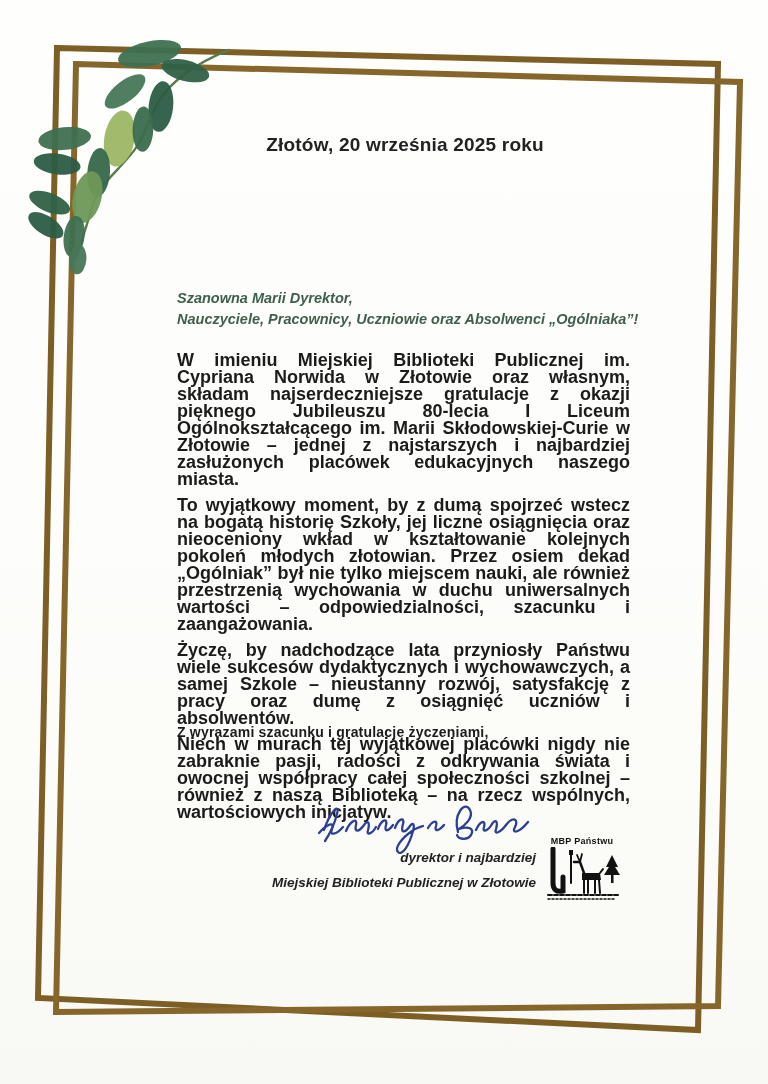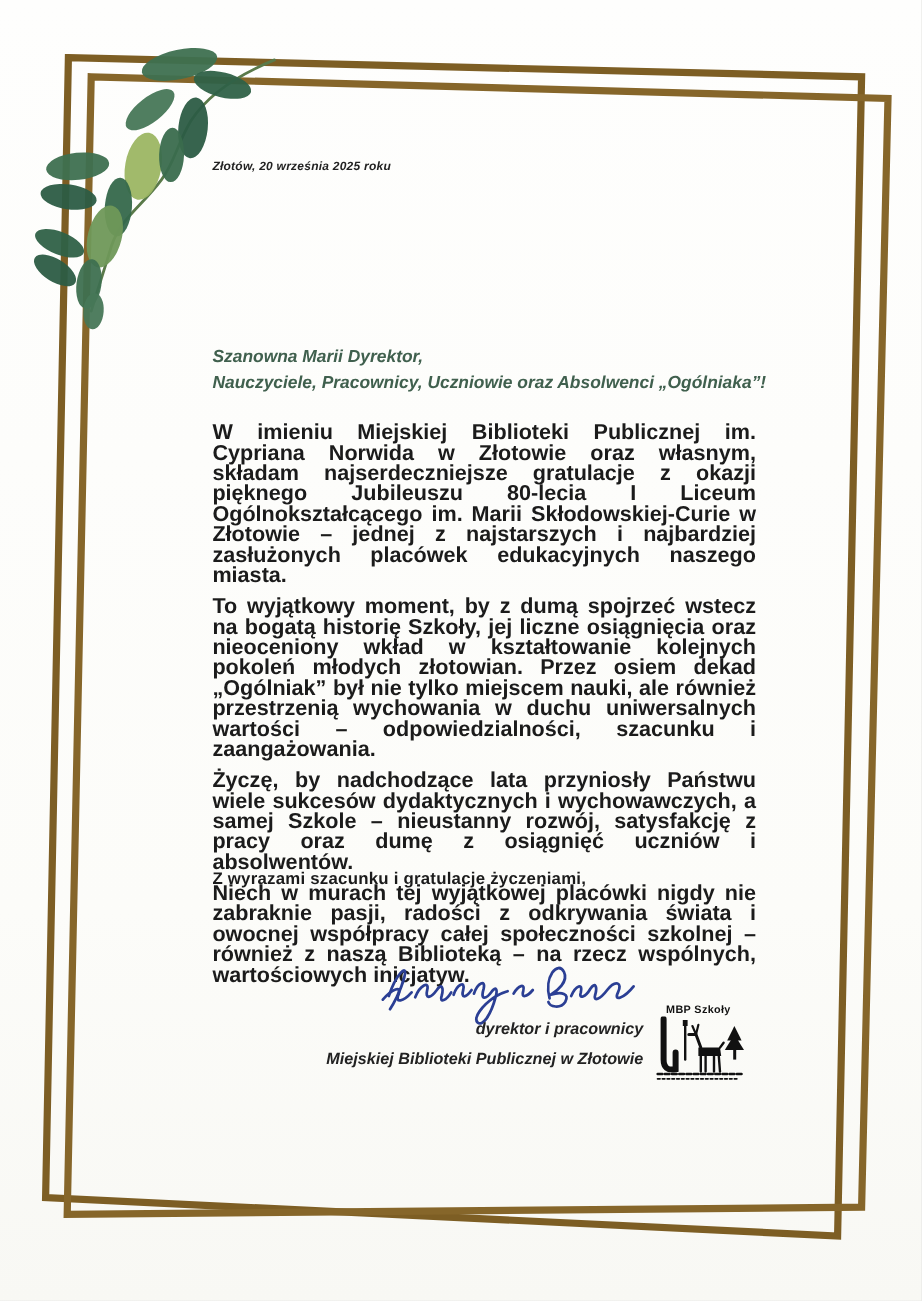--- a/index.html
+++ b/index.html
@@ -11,22 +11,22 @@
     overflow:hidden;
     font-family:"Liberation Sans", sans-serif;
     color:#1b1b1b;
   }
   .frames-svg, .leaf-svg { position:absolute; pointer-events:none; }
   .frames-svg { left:0; top:0; }
   .leaf-svg { left:8px; top:16px; }
 
   .date-line {
     position:absolute; top:134px; left:177px; width:456px;
-    text-align:left;
-    font-size:10px; font-weight:bold; font-style:italic;
+    text-align:center;
+    font-size:19px; font-weight:bold; 
     letter-spacing:.2px; color:#222;
   }
   .salutation {
     position:absolute; top:288px; left:177px; width:480px;
     font-style:italic; font-weight:600;
     font-size:14.5px; line-height:21px;
     color:#40604e;
   }
   .body-text {
     position:absolute; top:352px; left:177px; width:453px;
@@ -114,26 +114,26 @@
       <path d="M38,45 C42,35 50,31 48,39 C46,47 51,46 56,39 C60,33 62,37 60,44 C58,50 64,48 68,41"></path>
       <path d="M70,43 C73,34 80,31 78,39 C76,46 80,46 85,39"></path>
       <path d="M87,42 C90,33 97,30 95,38 C92,48 97,47 102,40 C105,36 107,38 105,45 C101,60 94,70 90,66 C86,62 94,52 104,45 C108,42 112,41 115,40"></path>
       <path d="M120,42 C124,35 130,33 128,40 C126,46 131,45 136,39"></path>
       <path d="M150,46 C145,28 157,14 162,24 C166,32 156,40 151,43 C160,40 167,42 163,49 C159,55 150,53 149,49"></path>
       <path d="M168,44 C172,35 178,33 176,41 C174,47 180,45 184,38 C188,32 190,36 188,43 C186,49 192,47 198,39 C205,30 211,33 207,41 C203,49 212,46 220,36"></path>
     </g>
   </svg>
 
   <div class="attribution">
-    <div>dyrektor i pracownicy</div>
+    <div>dyrektor i najbardziej</div>
     <div>Miejskiej Biblioteki Publicznej w Złotowie</div>
   </div>
 
   <div class="logo">
-    <div class="logo-caption">MBP Szkoły</div>
+    <div class="logo-caption">MBP Państwu</div>
     <svg width="76" height="54" viewBox="0 0 76 54">
       <g stroke="#111" fill="none" stroke-linecap="round">
 
         <path d="M9,2 L9,36 Q9,46 19,44 L19,30" stroke-width="5"></path>
 
         <path d="M27,8 L27,36" stroke-width="2"></path>
         <rect x="25" y="3" width="4" height="5" fill="#111" stroke="none"></rect>
 
         <path d="M40,26 L36,15 L30,15" stroke-width="2.5"></path>
         <path d="M36,15 L33,8 M36,15 L38,7" stroke-width="1.8"></path>

